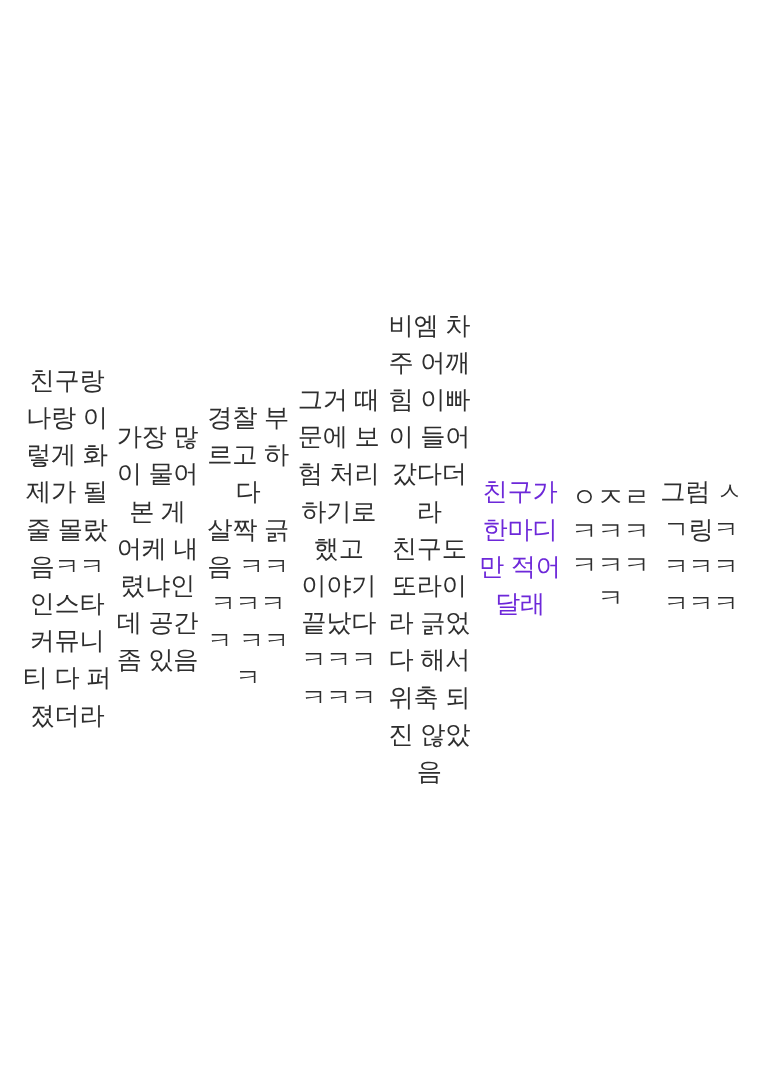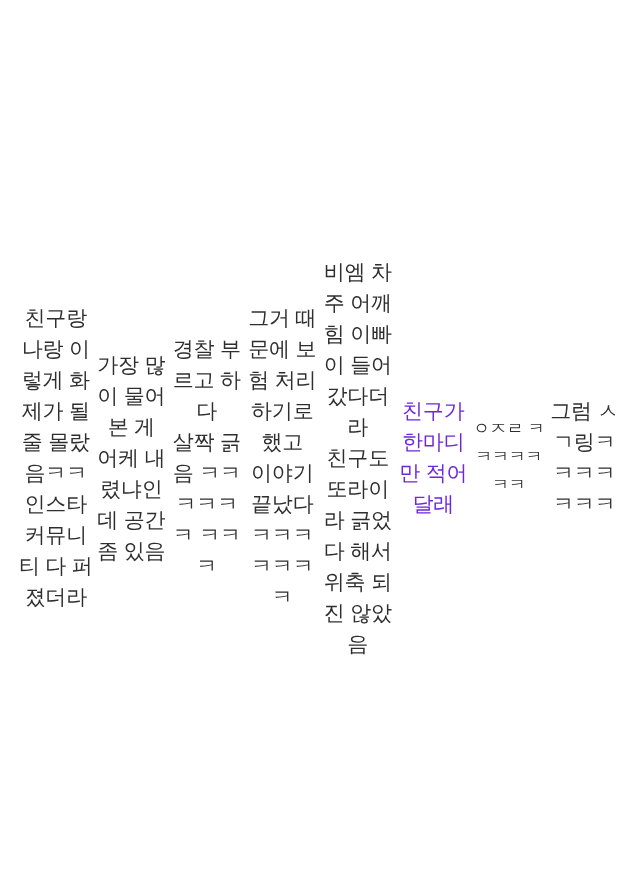--- a/index.html
+++ b/index.html
@@ -32,21 +32,21 @@
     line-height: 31px;
     color: #2e2e2e;
     letter-spacing: -0.2px;
     white-space: pre-wrap;
   }
   .line.bold {
     font-weight: normal;
     color: #6d28d9;
   }
   .line.small {
-    font-size: 17px;
+    font-size: 22px;
     line-height: 28px;
   }
   .gap-md { height: 30px; }
   .gap-lg { height: 46px; }
   .gap-xl { height: 58px; }
 </style>
 </head>
 <body>
 
 <div class="page">
@@ -70,21 +70,21 @@
 
   <div class="block">
     <div class="line">경찰 부르고 하다</div>
     <div class="line">살짝 긁음 ㅋㅋㅋㅋㅋㅋ ㅋㅋㅋ</div>
   </div>
 
   <div class="gap-md"></div>
 
   <div class="block">
     <div class="line">그거 때문에 보험 처리 하기로 했고</div>
-    <div class="line">이야기 끝났다 ㅋㅋㅋㅋㅋㅋㅋ</div>
+    <div class="line">이야기 끝났다 ㅋㅋㅋㅋㅋㅋ</div>
   </div>
 
   <div class="gap-md"></div>
 
   <div class="block">
     <div class="line">비엠 차주 어깨 힘 이빠이 들어갔다더라</div>
     <div class="line">친구도 또라이라 긁었다 해서 위축 되진 않았음</div>
   </div>
 
   <div class="gap-xl"></div>

